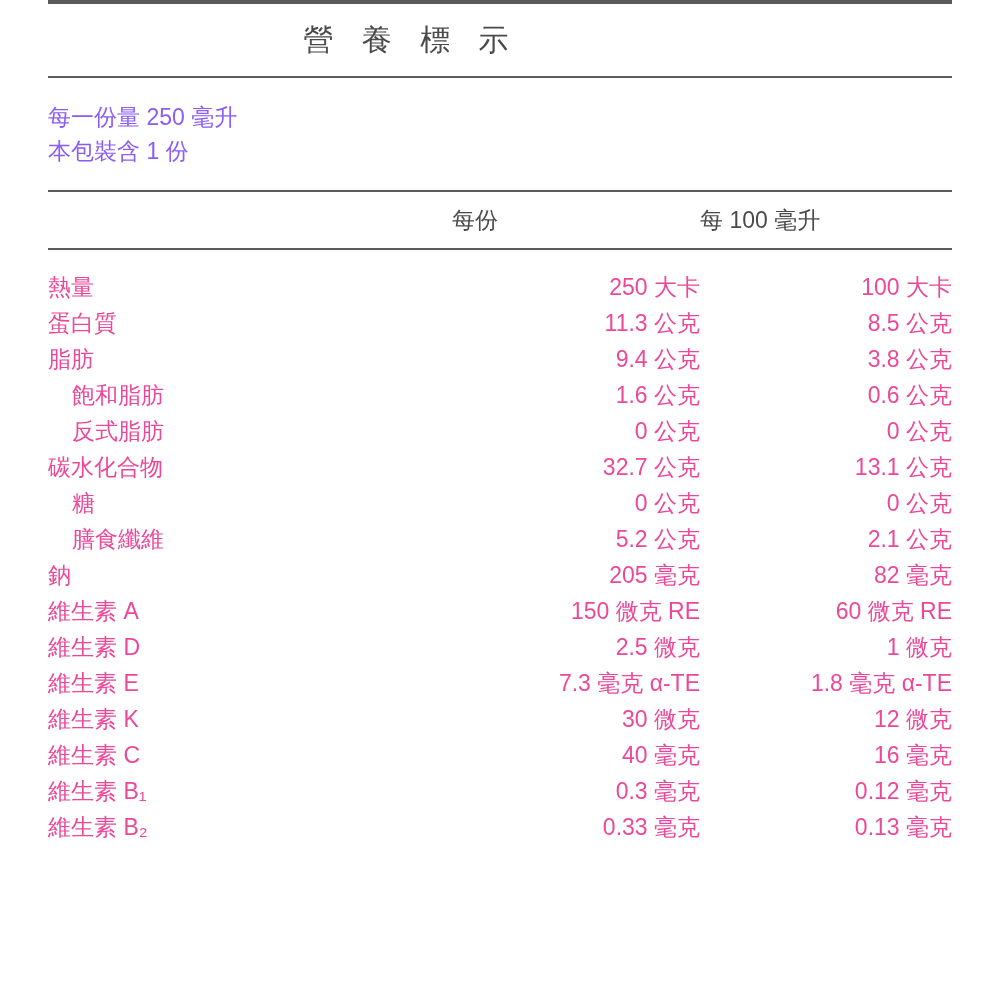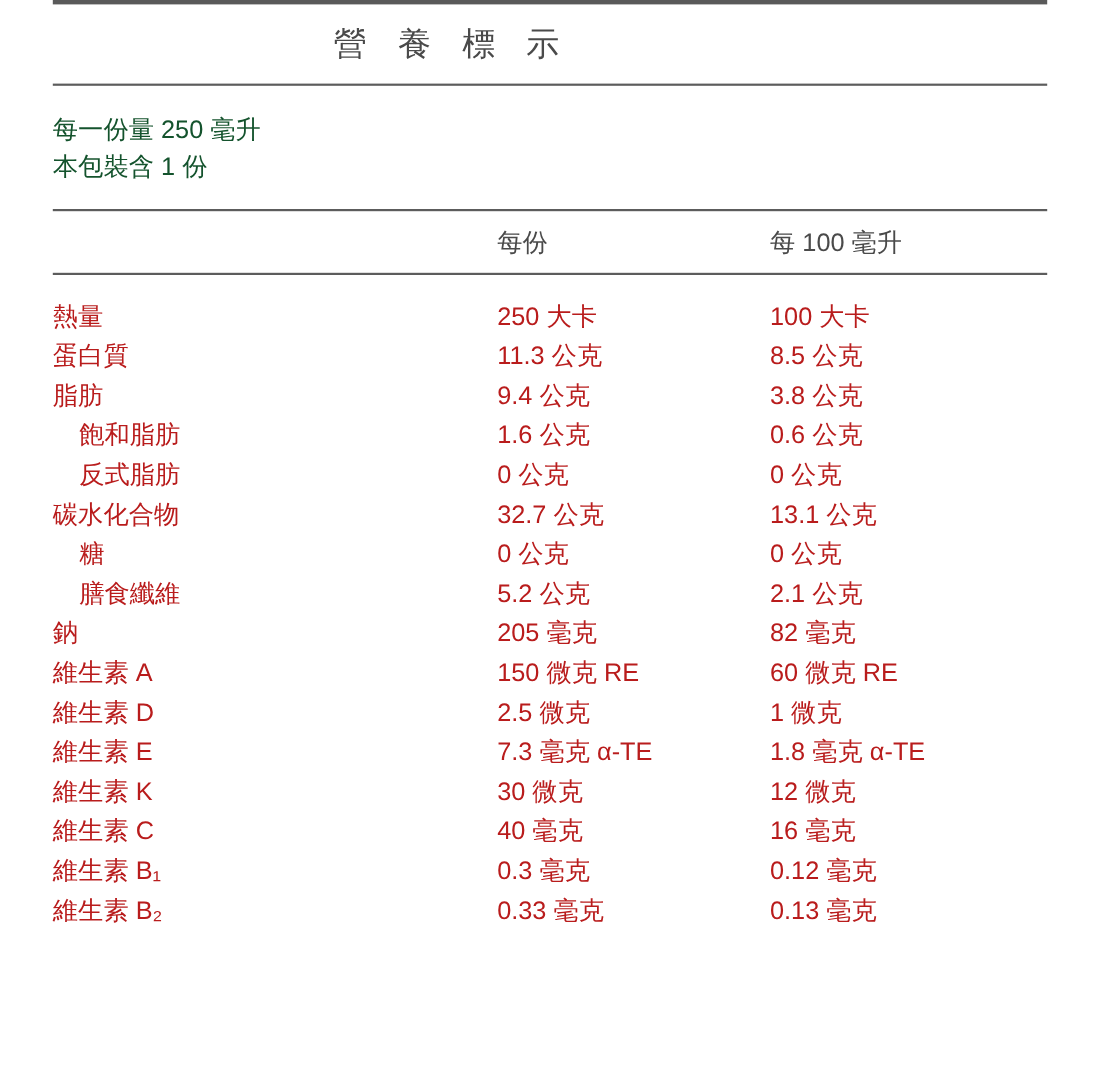--- a/index.html
+++ b/index.html
@@ -50,21 +50,21 @@
   }
 
   
   .serving-block {
     padding-top: 22px;
     padding-bottom: 22px;
   }
   .serving-line {
     font-size: 23px;
     line-height: 34px;
-    color: #14532d;
+    color: #8b5cf6;
     white-space: pre;
   }
 
   
   .nutrition-table {
     width: 904px;
     border-collapse: collapse;
     table-layout: fixed;
   }
   .nutrition-table col.col-name  { width: 404px; }
@@ -84,27 +84,28 @@
     color: #4a4a4a;
     text-align: left;
     vertical-align: middle;
     white-space: pre;
   }
   .head-row th.col-head-name { text-align: left; }
 
   .data-row td {
     height: 36px;
     font-size: 23px;
-    color: #b91c1c;
+    color: #ec4899;
     white-space: pre;
   }
   .data-row td.cell-name {
     text-align: left;
   }
   .data-row td.cell-value {
+    text-align: right;
   }
   .data-row.indent td.cell-name {
     padding-left: 24px;
   }
 
   .body-gap { height: 22px; }
 </style>
 </head>
 <body>
 

